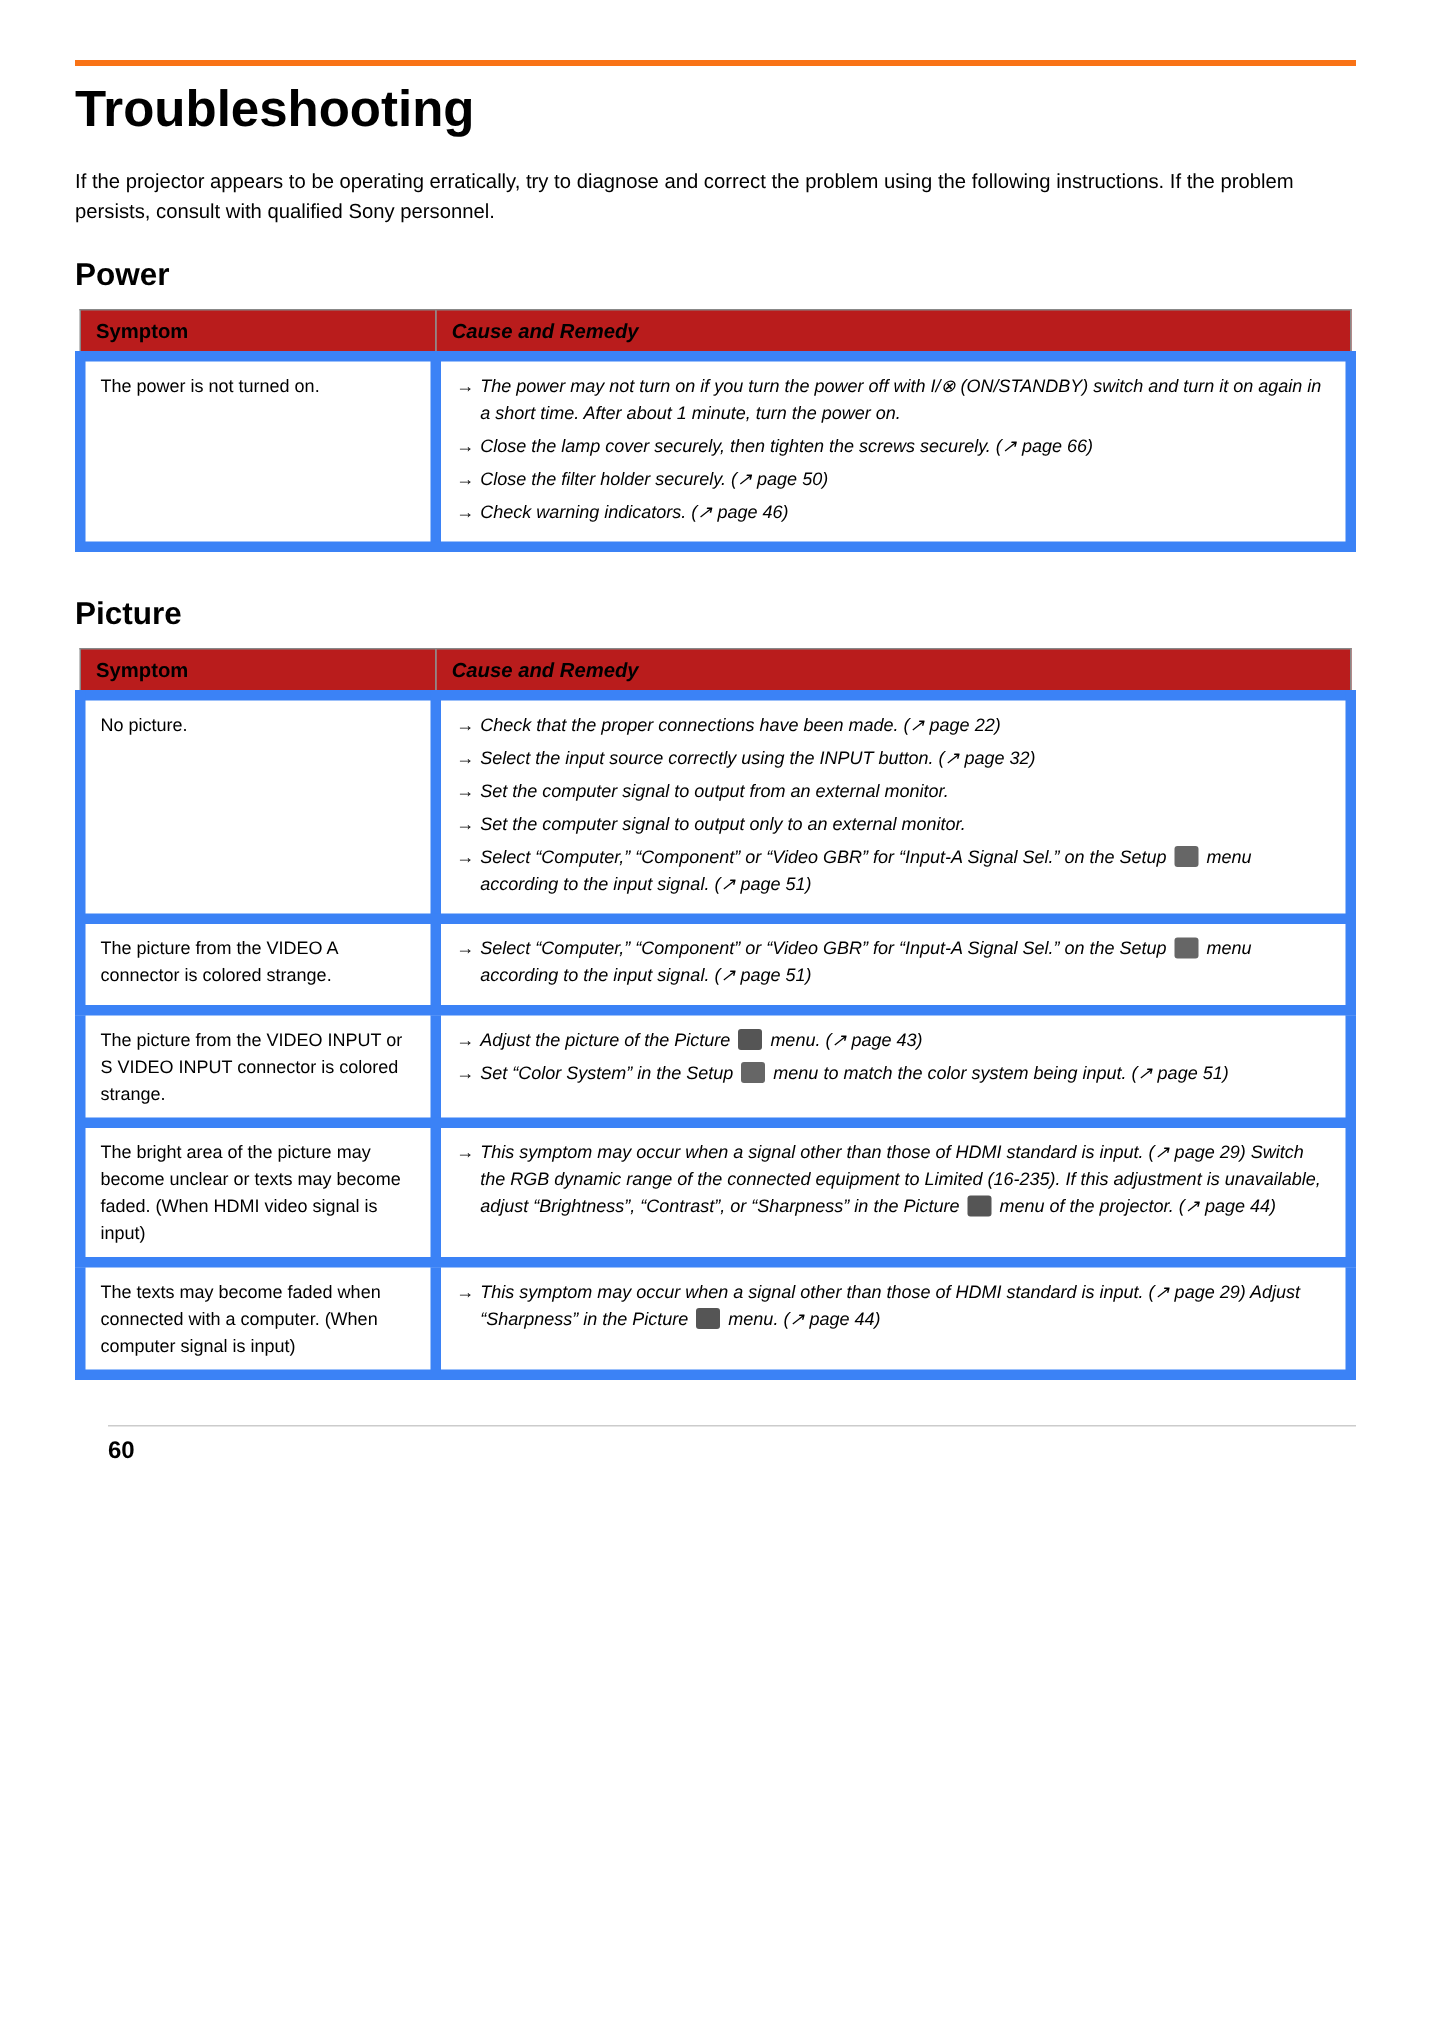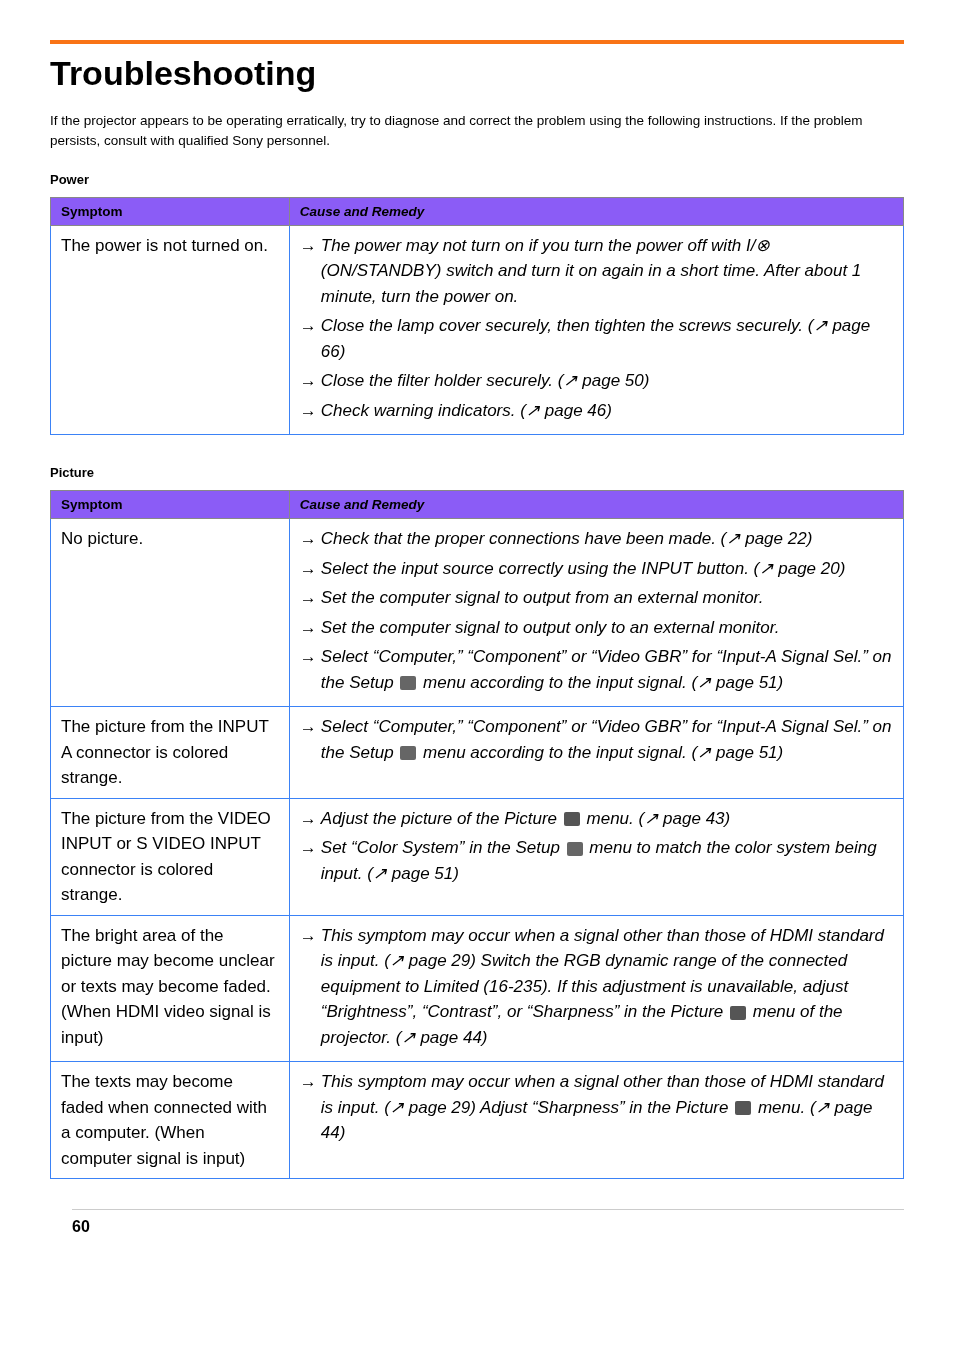--- a/index.html
+++ b/index.html
@@ -21,42 +21,42 @@
       border-top: 4px solid #f97316;
       padding-top: 10px;
       margin-bottom: 18px;
     }
     .intro-text {
       font-size: 13.5px;
       line-height: 1.5;
       margin-bottom: 20px;
     }
     h2.section-title {
-      font-size: 13px;
+      font-size: 21px;
       font-weight: bold;
       margin-bottom: 10px;
     }
     table {
       width: 100%;
       border-collapse: collapse;
       margin-bottom: 30px;
     }
     table th {
-      background: #8b5cf6;
+      background: #b91c1c;
       border: 1px solid #888;
       padding: 6px 10px;
       font-weight: bold;
       font-size: 13.5px;
       text-align: left;
     }
     table td {
-      border: 1px solid #3b82f6;
+      border: 7px solid #3b82f6;
       padding: 7px 10px;
       vertical-align: top;
-      font-size: 17px;
+      font-size: 12px;
       line-height: 1.5;
     }
     .symptom-col {
       width: 28%;
     }
     .remedy-col {
       width: 72%;
       font-style: italic;
     }
     .remedy-item {
@@ -150,38 +150,38 @@
       <tbody>
         <tr>
           <td class="symptom-col">No picture.</td>
           <td class="remedy-col">
             <div class="remedy-item">
               <span class="arrow-sym">→</span>
               <span class="remedy-text">Check that the proper connections have been made. (↗ page 22)</span>
             </div>
             <div class="remedy-item">
               <span class="arrow-sym">→</span>
-              <span class="remedy-text">Select the input source correctly using the INPUT button. (↗ page 20)</span>
+              <span class="remedy-text">Select the input source correctly using the INPUT button. (↗ page 32)</span>
             </div>
             <div class="remedy-item">
               <span class="arrow-sym">→</span>
               <span class="remedy-text">Set the computer signal to output from an external monitor.</span>
             </div>
             <div class="remedy-item">
               <span class="arrow-sym">→</span>
               <span class="remedy-text">Set the computer signal to output only to an external monitor.</span>
             </div>
             <div class="remedy-item">
               <span class="arrow-sym">→</span>
               <span class="remedy-text">Select “Computer,” “Component” or “Video GBR” for “Input-A Signal Sel.” on the Setup <span class="setup-icon" title="Setup menu"></span> menu according to the input signal. (↗ page 51)</span>
             </div>
           </td>
         </tr>
         <tr>
-          <td class="symptom-col">The picture from the INPUT A connector is colored strange.</td>
+          <td class="symptom-col">The picture from the VIDEO A connector is colored strange.</td>
           <td class="remedy-col">
             <div class="remedy-item">
               <span class="arrow-sym">→</span>
               <span class="remedy-text">Select “Computer,” “Component” or “Video GBR” for “Input-A Signal Sel.” on the Setup <span class="setup-icon" title="Setup menu"></span> menu according to the input signal. (↗ page 51)</span>
             </div>
           </td>
         </tr>
         <tr>
           <td class="symptom-col">The picture from the VIDEO INPUT or S VIDEO INPUT connector is colored strange.</td>
           <td class="remedy-col">

